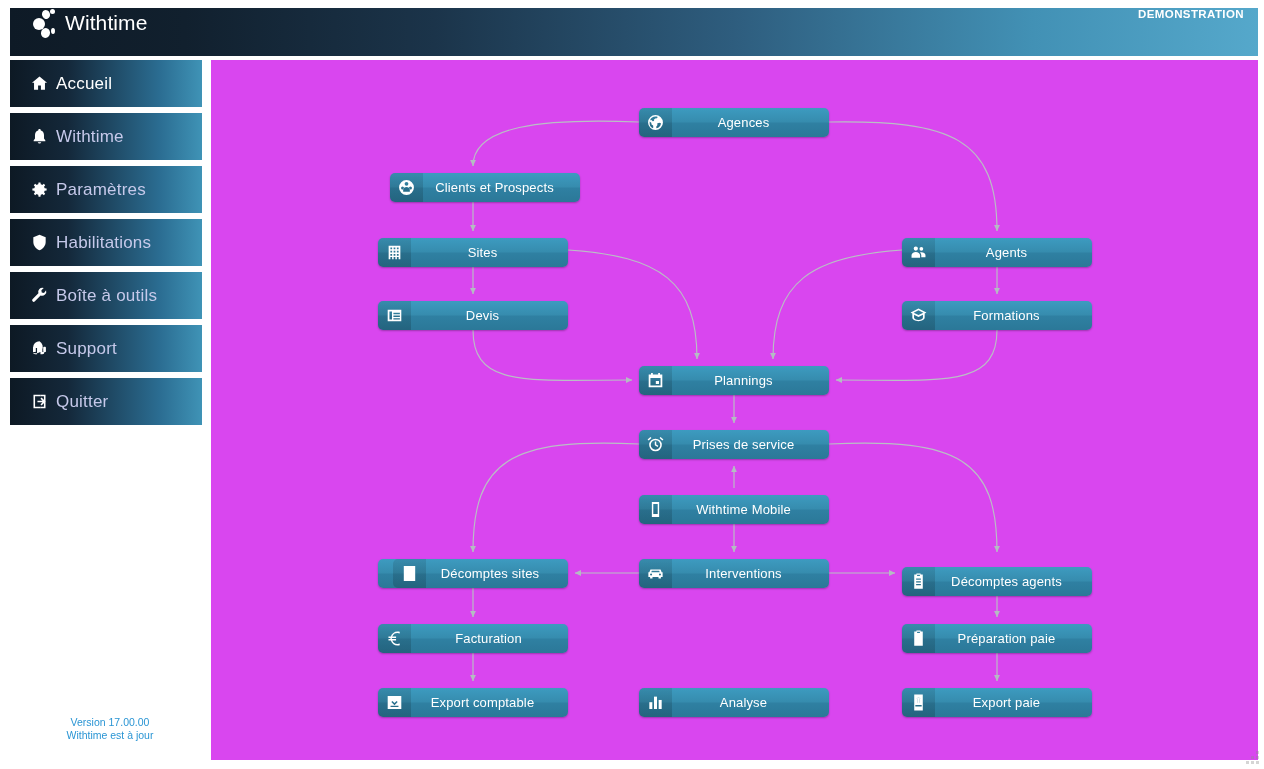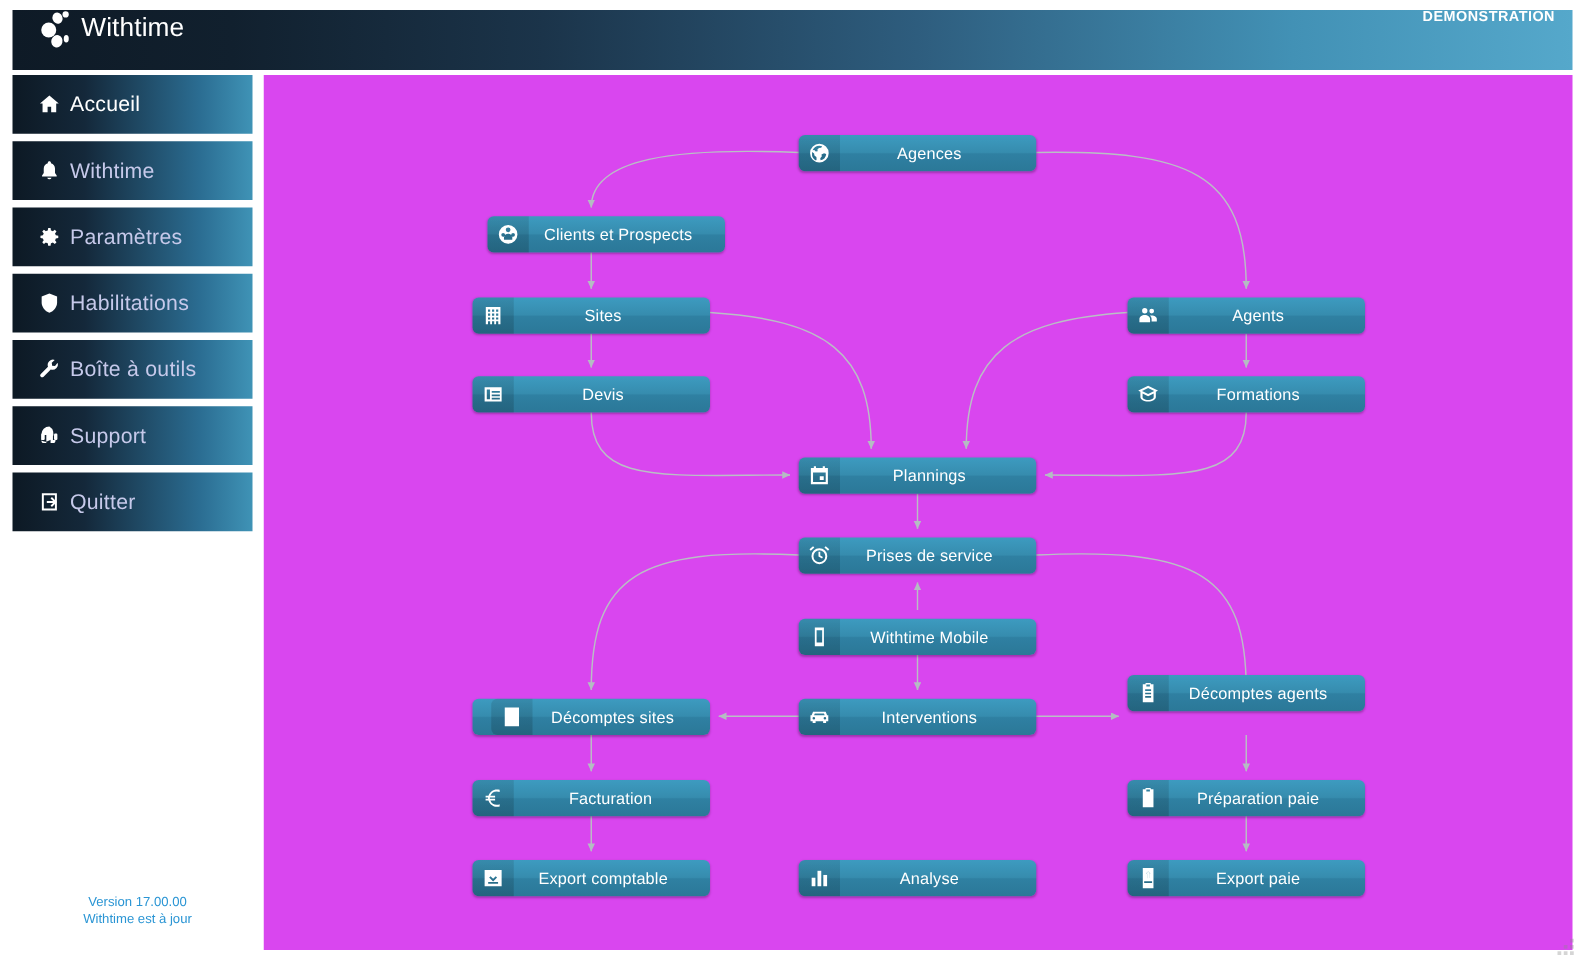--- a/index.html
+++ b/index.html
@@ -378,21 +378,21 @@
         <span class="node-label">Décomptes sites</span>
       </div>
       <div class="node" style="left: 428px; top: 499px;">
         <span class="node-icon">
           <svg width="19" height="19" viewBox="0 0 24 24" fill="#fff">
             <path d="M4.2 10.4 5.6 6.8h12.8l1.4 3.6h1.2v6h-2.2v1.8h-3v-1.8H8.2v1.8h-3v-1.8H3v-6zm3.2-1.8-.8 1.8h10.8l-.8-1.8zM6.4 12a1.3 1.3 0 1 0 0 2.6 1.3 1.3 0 0 0 0-2.6zm11.2 0a1.3 1.3 0 1 0 0 2.6 1.3 1.3 0 0 0 0-2.6z"></path>
           </svg>
         </span>
         <span class="node-label">Interventions</span>
       </div>
-      <div class="node" style="left: 691px; top: 480px;">
+      <div class="node" style="left: 691px; top: 507px;">
         <span class="node-icon">
           <svg width="19" height="19" viewBox="0 0 24 24" fill="#fff">
             <path d="M9.4 1.8h5.2v1.2h2.8v18.2H6.6V3h2.8zm.8 1.6v1.8h3.6V3.4zM9 8.2v1.6h6V8.2zm0 3.4v1.6h6v-1.6zm0 3.4v1.6h6v-1.6z"></path>
           </svg>
         </span>
         <span class="node-label">Décomptes agents</span>
       </div>
       <div class="node" style="left: 167px; top: 564px; gap: 12px;">
         <span class="node-icon">
           <svg width="19" height="19" viewBox="0 0 24 24" fill="#fff">

